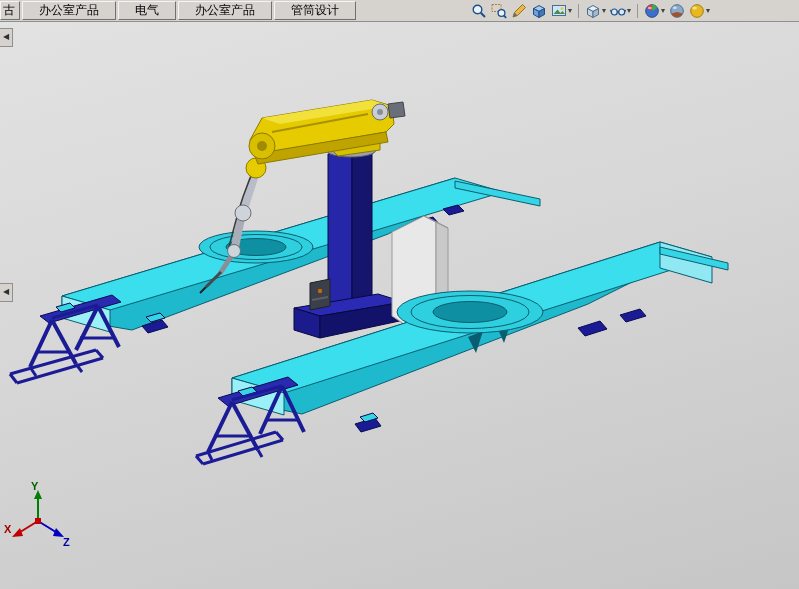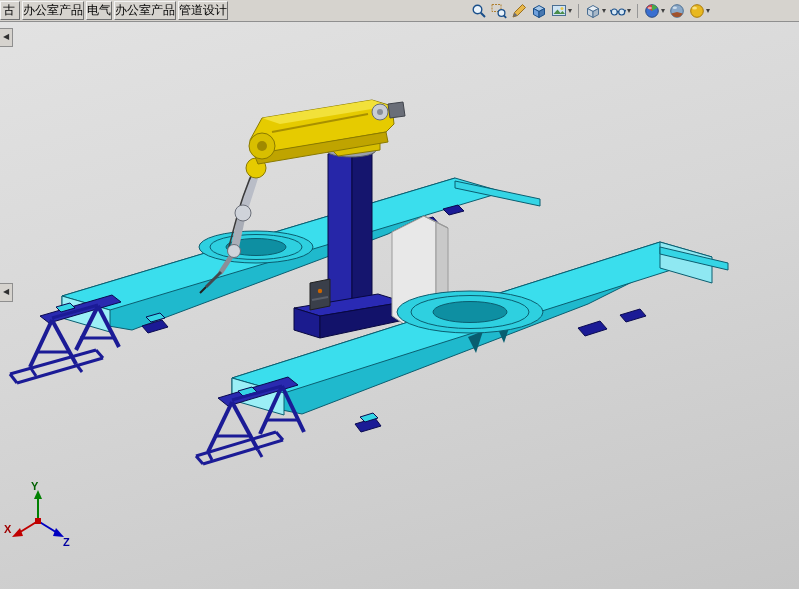--- a/index.html
+++ b/index.html
@@ -1,20 +1,20 @@
 <!DOCTYPE html>
 <html><head>
 <meta charset="utf-8">
 <style>
   html,body{margin:0;padding:0;width:799px;height:589px;overflow:hidden;
     font-family:"Liberation Sans",sans-serif;background:#d4d4d4;}
   .toolbar{position:absolute;top:0;left:0;width:799px;height:21px;background:#d6d3ce;
     border-bottom:1px solid #8f8f8f;display:flex;align-items:center;z-index:10;}
   .tab{height:15px;line-height:15px;font-size:12px;color:#000;background:#d6d3ce;
-    border:1px solid;border-color:#f4f4f4 #707070 #707070 #f4f4f4;padding:1px 0;
+    border:1px solid;border-color:#f4f4f4 #707070 #707070 #f4f4f4;padding:1px 16px;
     margin-right:2px;white-space:nowrap;overflow:hidden;}
   .tab-partial{width:14px;padding:1px 2px;}
   .icons{position:absolute;right:88px;top:1px;height:19px;display:flex;align-items:center;gap:2px;}
   .icon-btn{display:flex;align-items:center;height:18px;padding:0 1px;}
   .dd{font-size:8px;color:#404040;margin-left:1px;line-height:18px;}
   .sep{width:1px;height:14px;background:#979797;margin:0 3px;}
   .viewport{position:absolute;top:21px;left:0;width:799px;height:568px;
     background:linear-gradient(165deg,#e2e2e2 0%,#d7d7d7 45%,#c6c6c6 100%);}
   svg.scene{position:absolute;top:0;left:0;}
   .edge-btn{position:absolute;left:0;width:12px;height:17px;background:#d6d3ce;
@@ -22,21 +22,21 @@
     text-align:center;color:#303030;cursor:pointer;z-index:5;}
 </style>
 </head>
 <body>
 
 <div class="toolbar">
   <div class="tab tab-partial">古</div>
   <div class="tab">办公室产品</div>
   <div class="tab">电气</div>
   <div class="tab">办公室产品</div>
-  <div class="tab">管道设计</div>
+  <div class="tab">管筒设计</div>
 
   <div class="icons">
     <div class="icon-btn">
       <svg width="16" height="16" viewBox="0 0 16 16">
           <circle cx="6.5" cy="6.5" r="4.3" fill="#EAF3FB" stroke="#1A4F8A" stroke-width="1.4"></circle>
           <line x1="9.8" y1="9.8" x2="14" y2="14" stroke="#1A4F8A" stroke-width="2"></line>
         </svg>
     </div>
     <div class="icon-btn">
       <svg width="16" height="16" viewBox="0 0 16 16">

